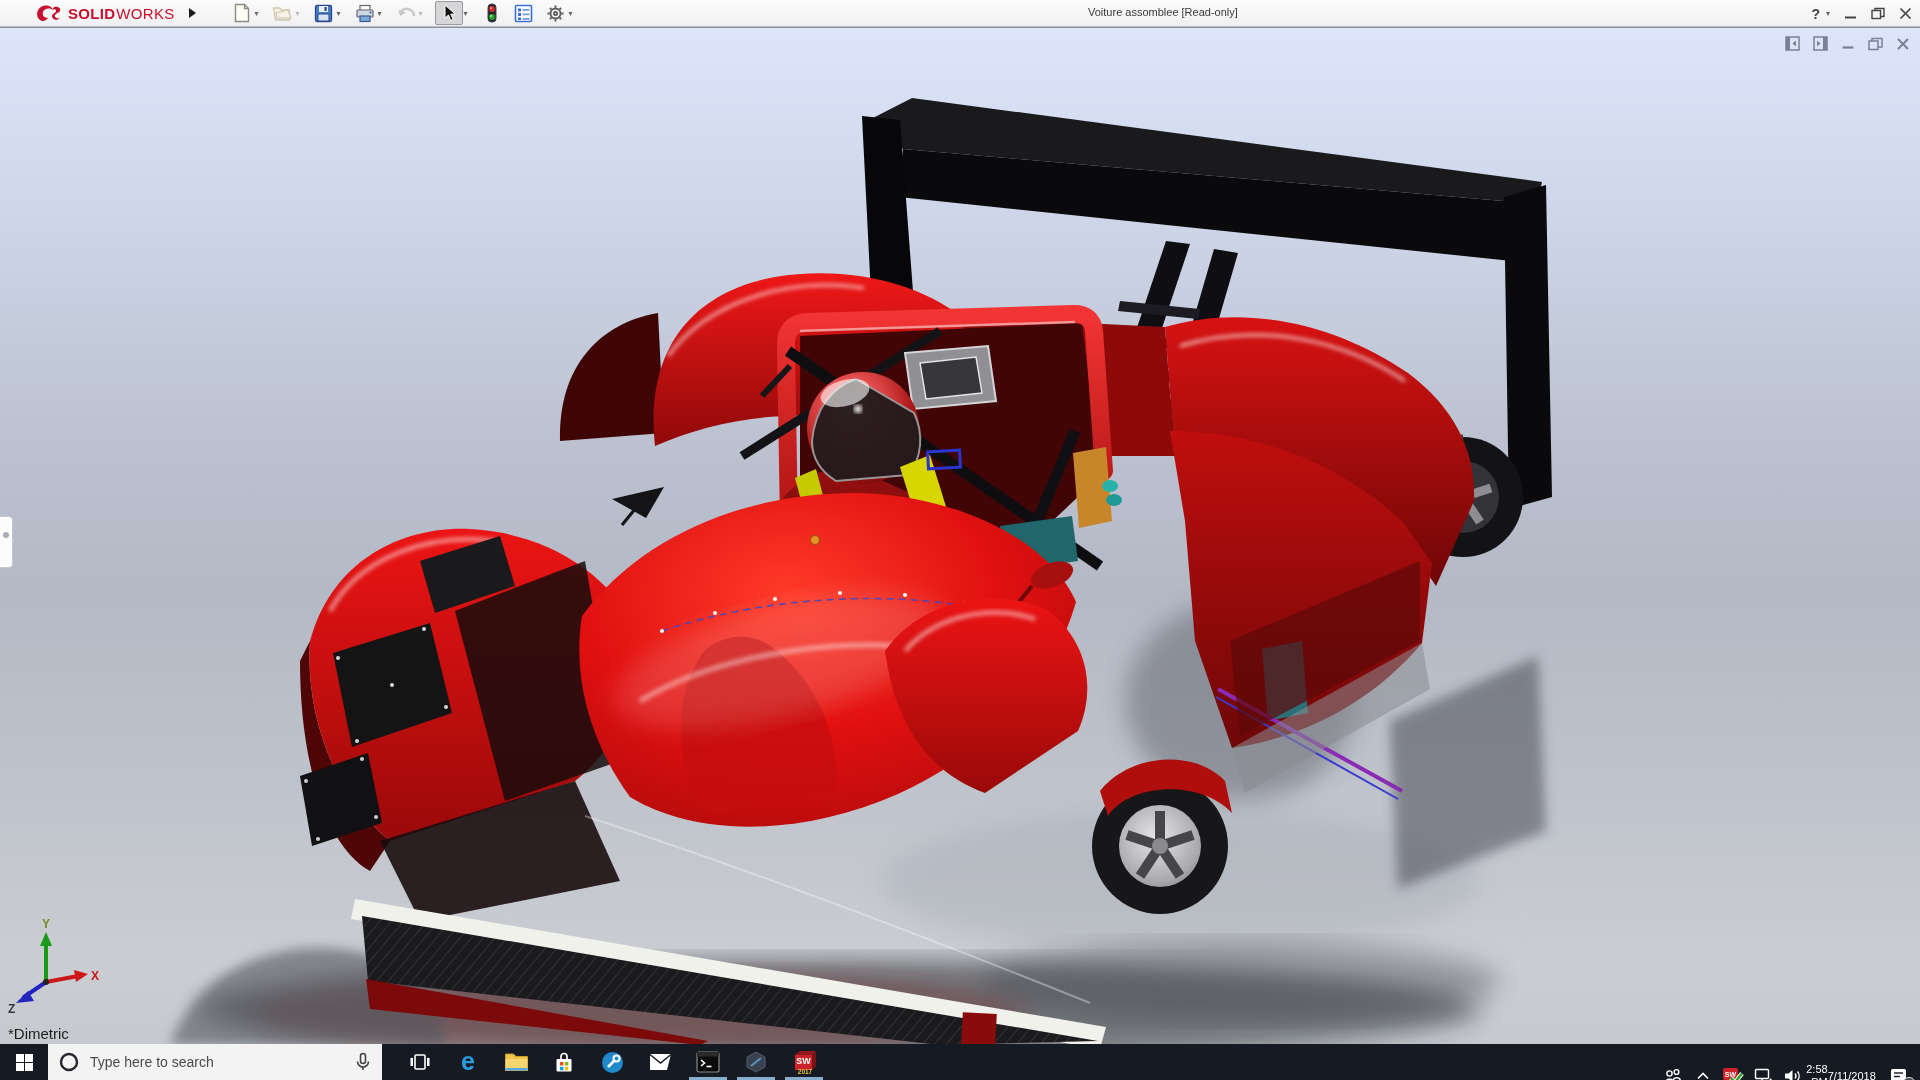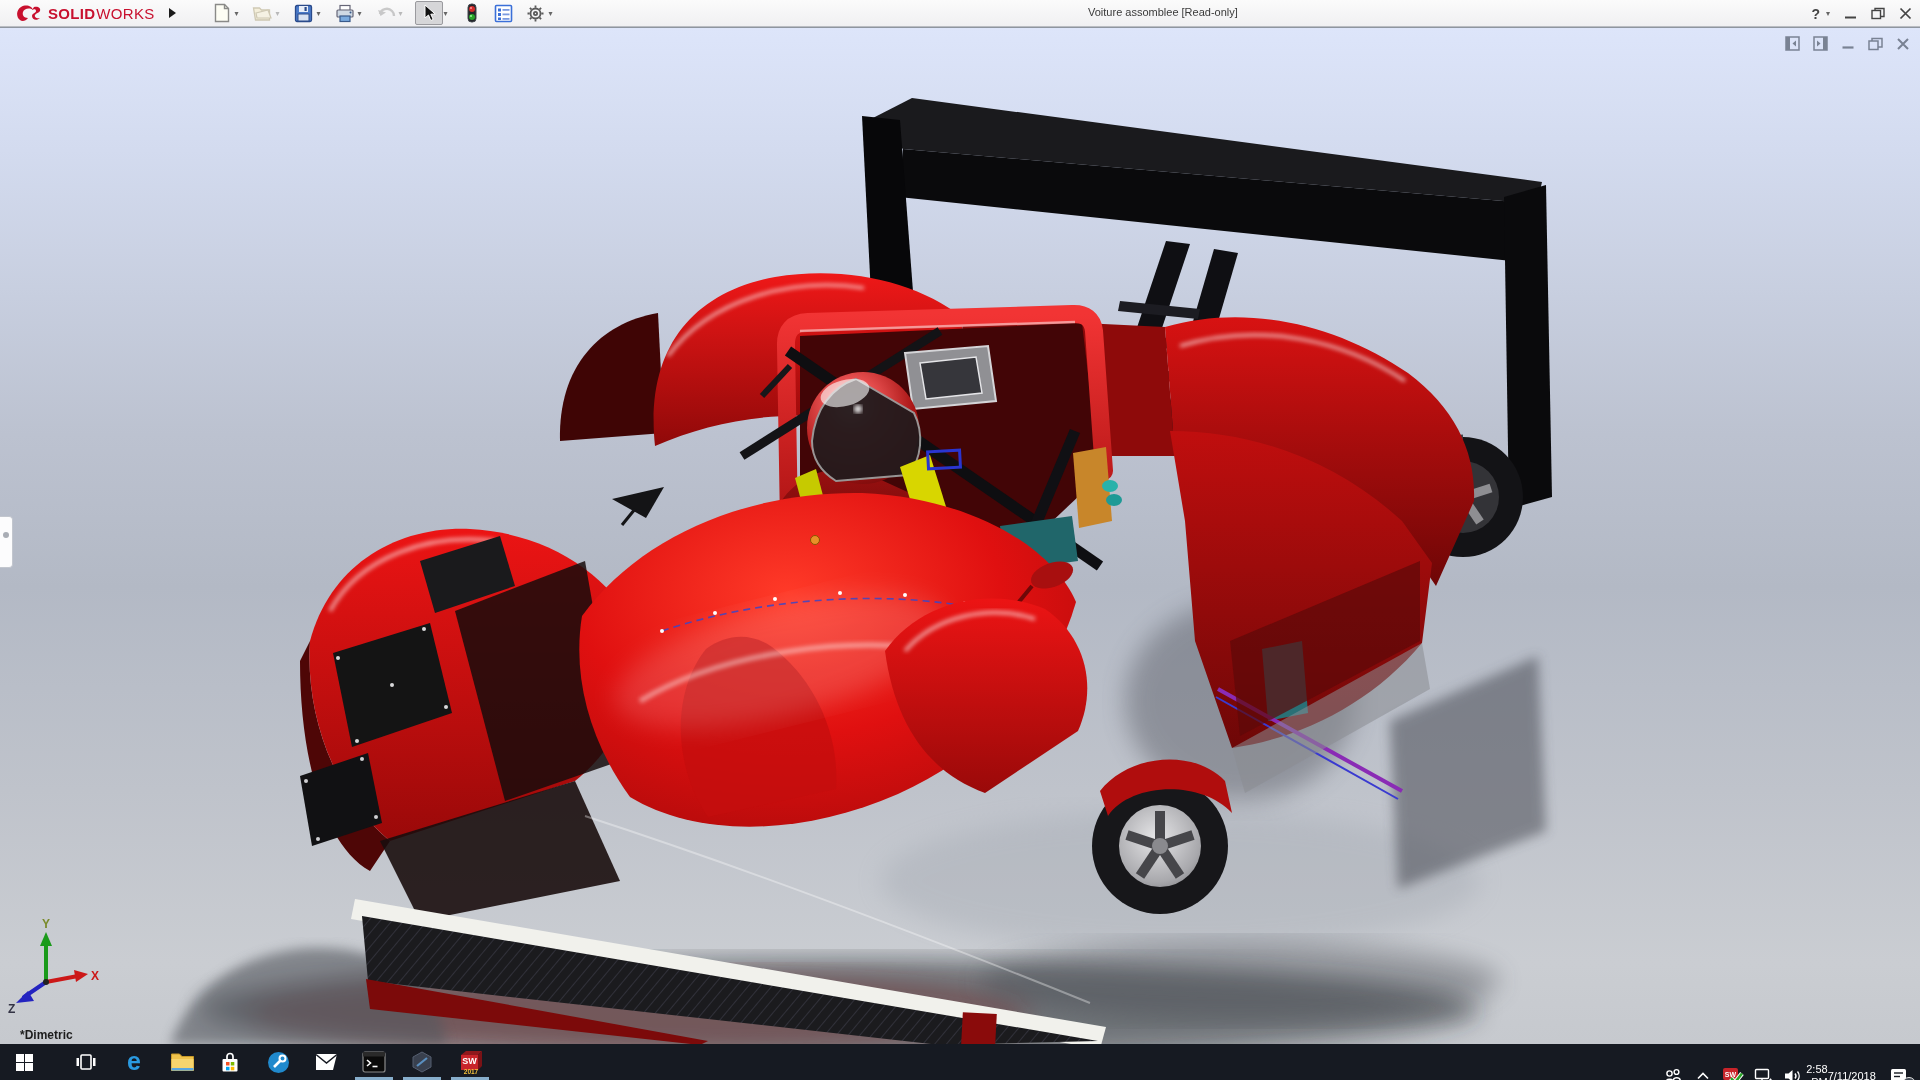--- a/index.html
+++ b/index.html
@@ -2,21 +2,21 @@
 <html><head>
 <meta charset="utf-8">
 <style>
   * { margin:0; padding:0; box-sizing:border-box; }
   html,body { width:1920px; height:1080px; overflow:hidden; font-family:"Liberation Sans",sans-serif; background:#000; }
   .screen { width:1920px; height:1080px; display:flex; flex-direction:column; }
 
   
   .titlebar { height:27px; background:linear-gradient(#fbfbfb,#f0f0f2); border-bottom:1px solid #b9bcc2;
               display:flex; align-items:center; position:relative; flex:0 0 27px; }
-  .brand { display:flex; align-items:center; padding-left:14px; gap:4px; }
+  .brand { display:flex; align-items:center; padding-left:14px; gap:4px;margin-left:20px; }
   .brand-bold { color:#c8102e; font-weight:700; font-size:15px; letter-spacing:.3px; }
   .brand-light { color:#c8102e; font-weight:400; font-size:15px; letter-spacing:.3px; margin-left:-3px;text-align:center; }
   .menu-expand { width:0; height:0; border-left:7px solid #1a1a1a; border-top:5px solid transparent;
                  border-bottom:5px solid transparent; margin:0 0 0 14px; }
   .toolbar { display:flex; align-items:center; margin-left:34px; gap:2px; }
   .tool-group { display:flex; align-items:center; margin-right:6px; }
   .tool-group.disabled { opacity:.42; }
   .tool-btn { width:24px; height:24px; display:flex; align-items:center; justify-content:center; }
   .tool-btn.pressed { background:#d6d6d8; border:1px solid #9a9a9e; border-radius:2px; width:28px; }
   .dd { font-size:8px; color:#666; margin-left:1px; width:8px; }
@@ -28,21 +28,21 @@
   
   .viewport { position:relative; flex:1 1 auto; height:1017px; border-top:1px solid #8e959f;
     background:linear-gradient(180deg,#dde5fa 0%,#d3dbef 12%,#bcc2d0 40%,#b3b9c5 55%,#bfc3cb 75%,#cacdd2 92%,#c6c9ce 100%); }
   .scene { position:absolute; inset:0; width:1920px; height:1017px; }
   .doc-controls { position:absolute; top:8px; right:10px; display:flex; gap:13px; align-items:center; }
   .doc-controls svg { display:block; opacity:.95; }
   .left-tab { position:absolute; left:0; top:488px; width:13px; height:52px; background:#fcfcfd;
               border:1px solid #c2c6ce; border-left:none; border-radius:0 4px 4px 0; }
   .left-tab .dot { position:absolute; left:3px; top:15px; width:6px; height:6px; border-radius:50%; background:#a9adb5; }
   .triad { position:absolute; left:6px; bottom:26px; }
-  .view-label { position:absolute; left:20px; bottom:2px; font-size:12px; font-weight:700; color:#1d1d1d; }
+  .view-label { position:absolute; left:8px; bottom:2px; font-size:15px; font-weight:400; color:#1d1d1d; }
 
   
   .taskbar { height:36px; flex:0 0 36px; background:#161a22; display:flex; align-items:stretch; position:relative; }
   .tb-slot { width:48px; height:36px; display:flex; align-items:center; justify-content:center; position:relative; }
   .start-btn { width:48px; }
   .searchbox { width:334px; background:#f3f3f3; display:flex; align-items:center; padding:0 10px; gap:10px; }
   .search-text { font-size:14px; color:#4a4a4a; flex:1 1 auto; white-space:nowrap; }
   .run-indicator { position:absolute; left:5px; right:5px; bottom:0; height:3px; background:#87aecc; }
   .tray { margin-left:auto; display:flex; align-items:center;margin-top:28px; }
   .tray-slot { width:30px; height:36px; display:flex; align-items:center; justify-content:center; position:relative; }
@@ -430,20 +430,31 @@
   <footer class="taskbar">
     <div class="tb-slot start-btn">
       <svg width="17" height="17" viewBox="0 0 17 17">
         <rect x="0" y="0" width="8" height="8" fill="#fff"></rect>
           <rect x="9" y="0" width="8" height="8" fill="#fff"></rect>
         <rect x="0" y="9" width="8" height="8" fill="#fff"></rect>
           <rect x="9" y="9" width="8" height="8" fill="#fff"></rect>
       </svg>
     </div>
 
+    <div class="searchbox">
+      <svg width="22" height="22" viewBox="0 0 22 22">
+        <circle cx="11" cy="11" r="8" fill="none" stroke="#23262c" stroke-width="2.4"></circle>
+      </svg>
+      <span class="search-text">Type here to search</span>
+      <svg width="18" height="20" viewBox="0 0 18 20">
+        <rect x="6.5" y="1.5" width="5" height="10" rx="2.5" fill="none" stroke="#444" stroke-width="1.6"></rect>
+        <path d="M3.5,9.5 a5.5,5.5 0 0 0 11,0" fill="none" stroke="#444" stroke-width="1.6"></path>
+        <line x1="9" y1="15" x2="9" y2="18" stroke="#444" stroke-width="1.6"></line>
+      </svg>
+    </div>
 
     <div class="tb-slot" style="margin-left:14px">
       <svg width="22" height="22" viewBox="0 0 22 22">
         <rect x="6" y="4" width="10" height="14" fill="none" stroke="#fff" stroke-width="1.6" rx="1"></rect>
         <rect x="1.5" y="7" width="2.5" height="8" fill="#fff"></rect>
           <rect x="18" y="7" width="2.5" height="8" fill="#fff"></rect>
       </svg>
     </div>
 
     <div class="tb-slot">

